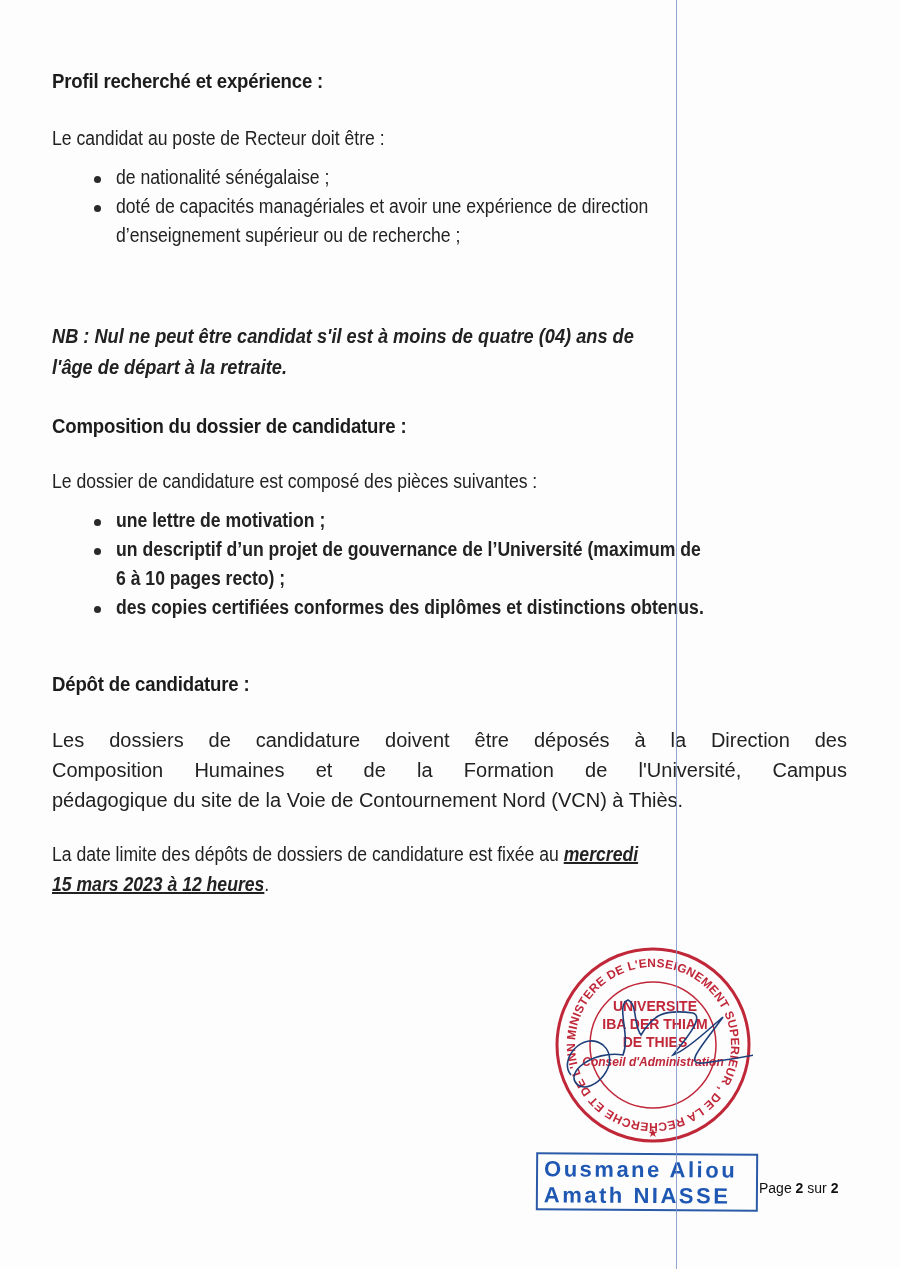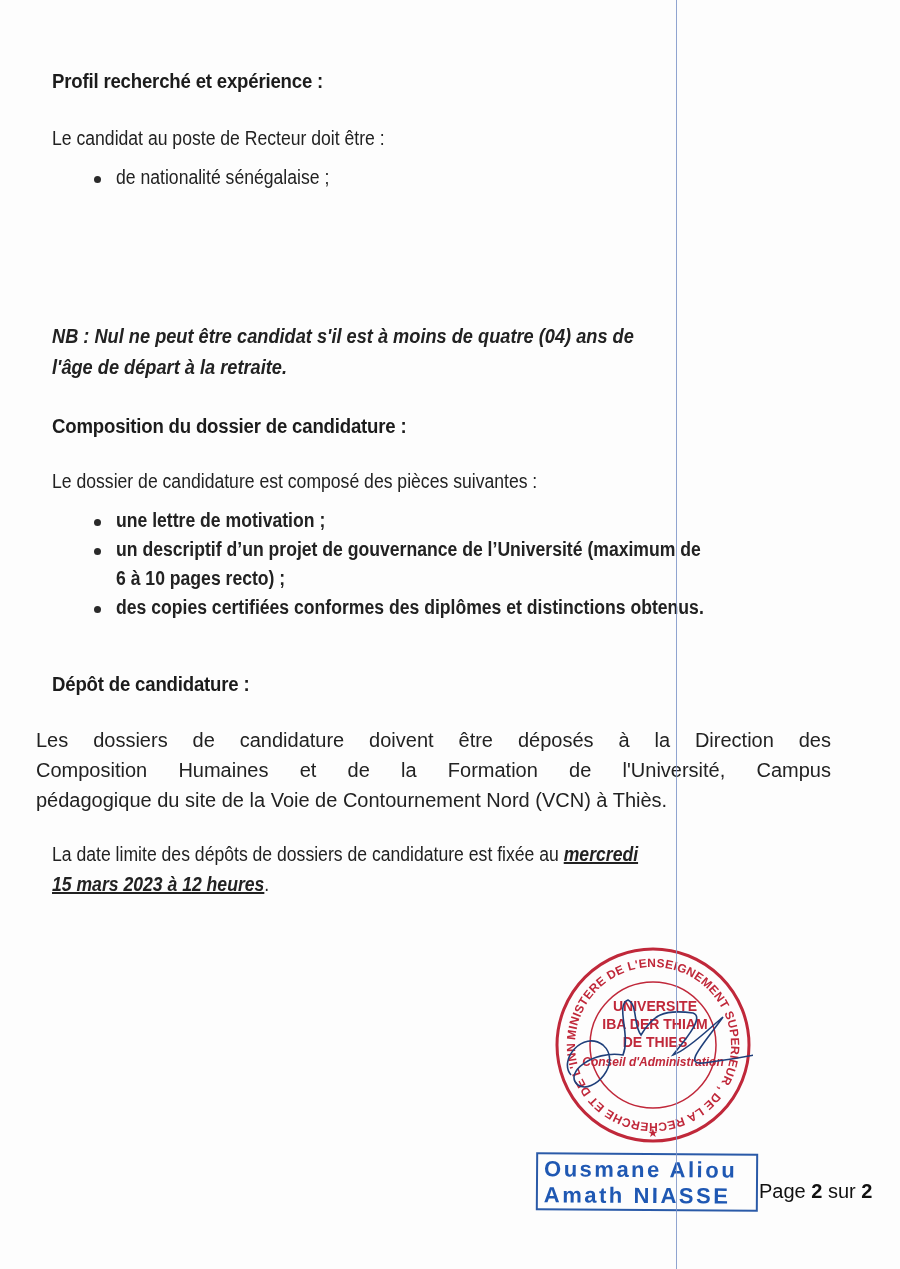--- a/index.html
+++ b/index.html
@@ -28,21 +28,21 @@
   .ul { position: absolute; left: 84px; margin: 8px; padding: 0; list-style: none; }
   .ul li { position: relative; font-size: 20px; line-height: 29px; color: #222;
     white-space: nowrap; padding-left: 24px; }
   .ul li .txt { display: inline-block; transform: scaleX(0.88); transform-origin: left center; }
   .ul li::before {
     content: ""; position: absolute; left: 2px; top: 13px; width: 7px; height: 7px;
     border-radius: 50%; background: #2a2a2a;
   }
   .ul li .cont { display: block; transform: scaleX(0.88); transform-origin: left center; }
   .just {
-    position: absolute; left: 36px; width: 795px; font-size: 20px; line-height: 30px;
+    position: absolute; left: 52px; width: 795px; font-size: 20px; line-height: 30px;
     color: #222; text-align: justify; text-align-last: justify;
   }
   .just span { display: block; }
   .nb {
     position: absolute; left: 52px; font-size: 20px; font-weight: bold; font-style: italic;
     color: #222; white-space: nowrap; transform: scaleX(0.91); transform-origin: left center;
   }
   .deadline { position: absolute; left: 52px; font-size: 20px; color: #222; white-space: nowrap;
     transform: scaleX(0.88); transform-origin: left center; }
   .emph { font-weight: bold; font-style: italic; text-decoration: underline; }
@@ -50,35 +50,36 @@
     position: absolute; left: 553px; top: 945px; width: 200px; height: 200px;
   }
   .namebox {
     position: absolute; left: 536px; top: 1153px; width: 222px; height: 58px;
     border: 2px solid #2a5aa8; transform: rotate(0.4deg);
     color: #1f58b3; font-weight: bold; font-size: 22px; letter-spacing: 2.5px;
     line-height: 26px; padding: 2px 0 0 6px; box-sizing: border-box;
   }
   .namebox span { display: block; white-space: nowrap; }
   .pagenum {
-    position: absolute; left: 759px; top: 1180px; font-size: 20px; color: #111;
+    position: absolute; left: 759px; top: 1180px; font-size: 14px; color: #111;
     white-space: nowrap;
   }
 </style>
 </head>
 <body>
 
 <div class="page">
 
   <div class="h" style="top:70px;">Profil recherché et expérience :</div>
 
   <div class="p" style="top:127px;">Le candidat au poste de Recteur doit être :</div>
 
   <ul class="ul" style="top:155px;">
     <li><span class="txt">de nationalité sénégalaise ;</span></li>
+    <li><span class="txt">doté de capacités managériales et avoir une expérience de direction</span><span class="cont">d’enseignement supérieur ou de recherche ;</span></li>
   </ul>
 
   <div class="nb" style="top:325px;">NB : Nul ne peut être candidat s'il est à moins de quatre (04) ans de</div>
   <div class="nb" style="top:356px;">l'âge de départ à la retraite.</div>
 
   <div class="h" style="top:415px;">Composition du dossier de candidature :</div>
 
   <div class="p" style="top:470px;">Le dossier de candidature est composé des pièces suivantes :</div>
 
   <ul class="ul" style="top:498px;font-weight:bold;">

